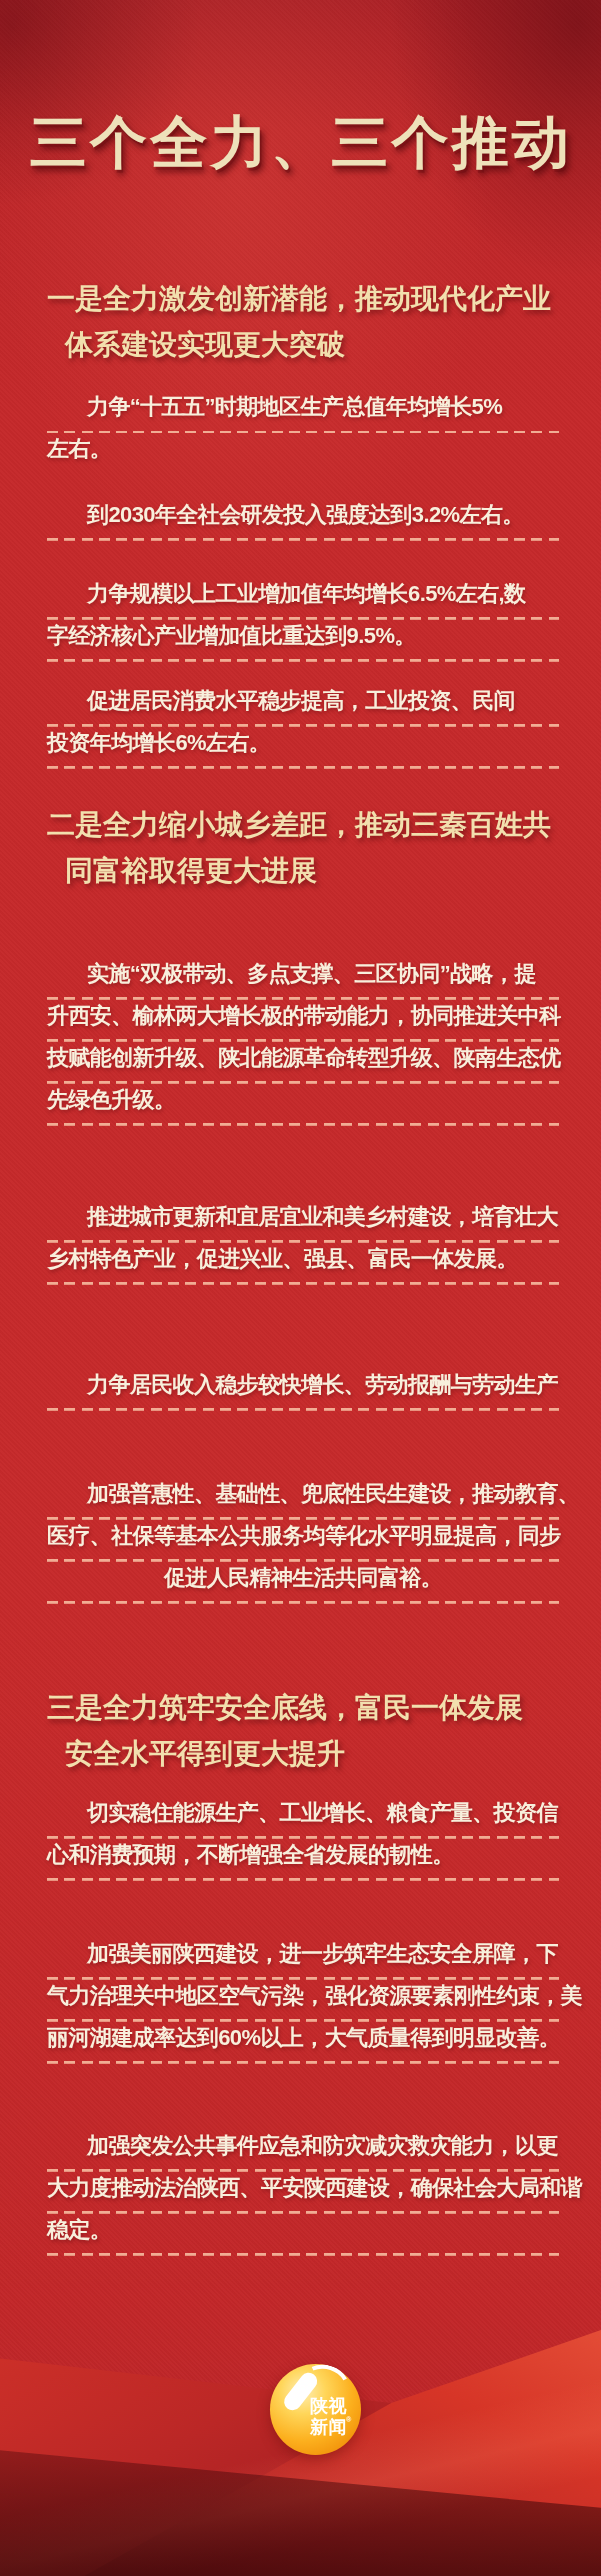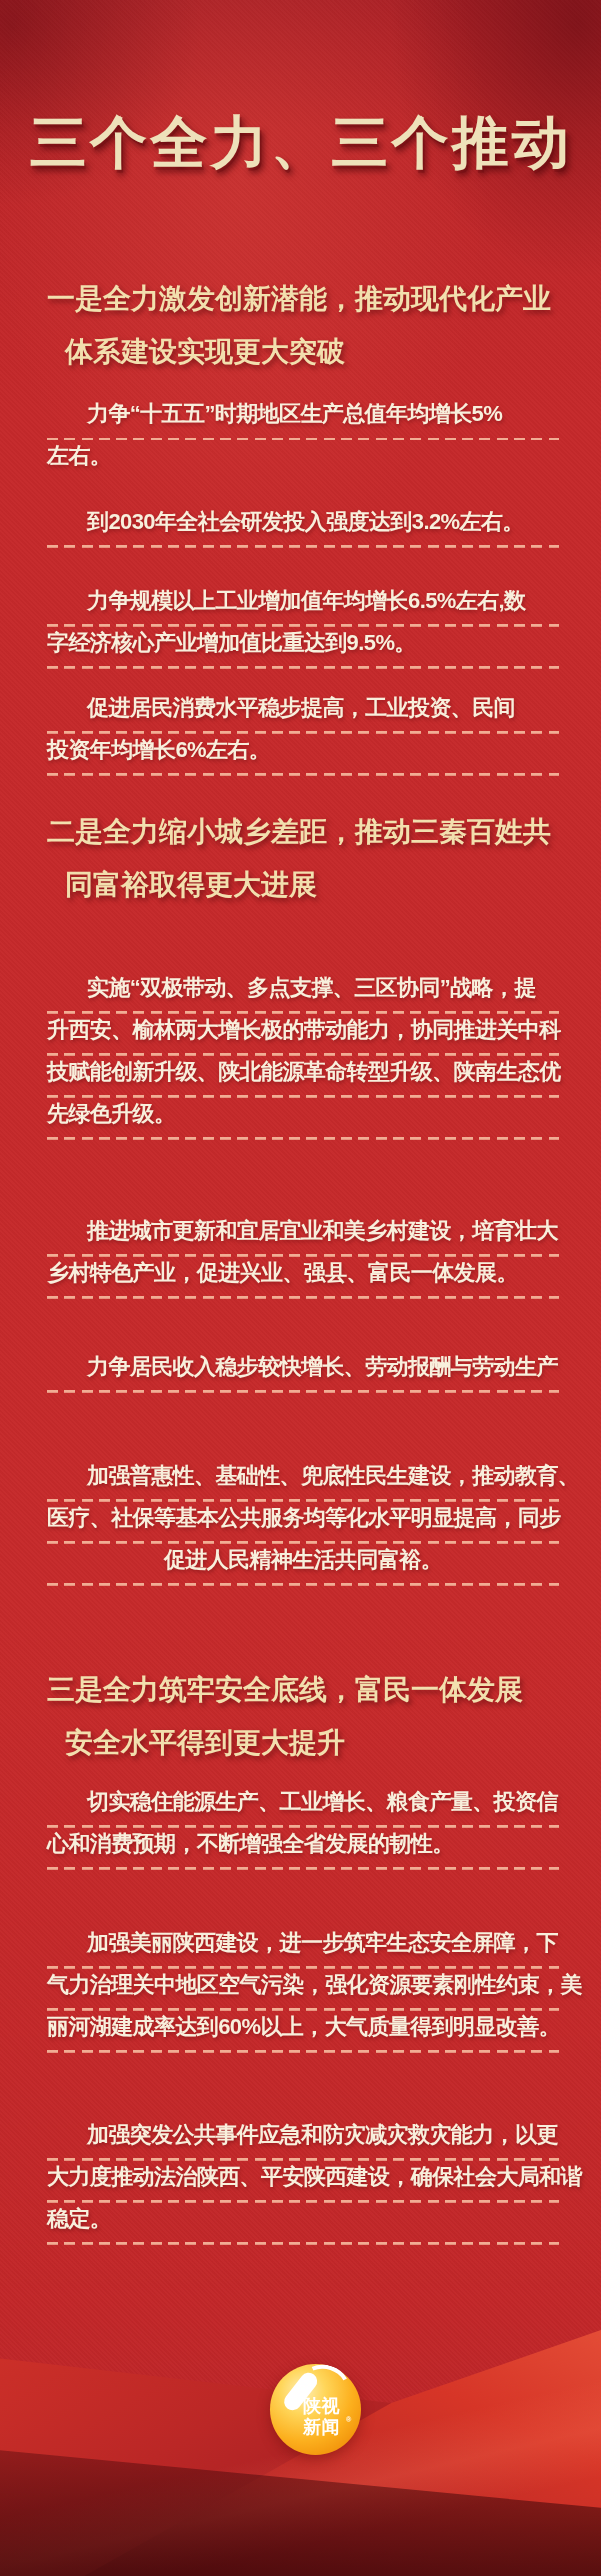--- a/index.html
+++ b/index.html
@@ -19,38 +19,38 @@
     text-shadow:3.3px 5px 6.7px rgba(86,8,12,.8), 1.7px 2.8px 0 rgba(130,16,20,.45);
     white-space:nowrap;
   }
   .content{position:relative;padding:0 43px 0 47px;}
   .sec{position:relative;}
   .sec.s0{margin-top:99px;}
   .sec.s1{margin-top:33px;}
   .sec.s2{margin-top:81px;}
   .heading{color:#f2dfae;text-shadow:2.2px 3.3px 5.6px rgba(86,8,12,.6);}
   .hline{font-size:28px;line-height:46px;white-space:nowrap;}
-  .hline:nth-child(2){padding-left:18px;margin-top:7px;}
+  .hline:nth-child(2){padding-left:18px;}
   .para{color:#f8efdc;text-shadow:1.1px 2.2px 3.9px rgba(86,8,12,.4);}
   .pline{
     font-size:22px;line-height:32px;letter-spacing:-0.6px;
     padding-bottom:10px;white-space:nowrap;
   }
   .pline:first-child{text-indent:40px;}
   .pline.dash{
     background-image:repeating-linear-gradient(90deg, rgba(245,184,157,.92) 0 11px, rgba(245,184,157,0) 11px 17.3px);
     background-size:100% 2.8px;background-position:left bottom;background-repeat:no-repeat;
   }
   .s0 .para.p0{margin-top:23.4px;}
   .s0 .para.p1{margin-top:23.4px;}
   .s0 .para.p2{margin-top:37px;}
   .s0 .para.p3{margin-top:23.4px;}
   .s1 .para.p0{margin-top:64px;}
   .s1 .para.p1{margin-top:75px;}
-  .s1 .para.p2{margin-top:52px;}
+  .s1 .para.p2{margin-top:84px;}
   .s1 .para.p3{margin-top:67px;text-align:center;}
   .s2 .para.p0{margin-top:20px;}
   .s2 .para.p1{margin-top:57px;}
   .s2 .para.p2{margin-top:66px;}
   
   .folds{position:absolute;left:0;bottom:0;width:602px;height:262px;}
   .fold-left{
     position:absolute;inset:0;
     clip-path:polygon(0 17%, 65% 34%, 30% 100%, 0 100%);
     background:linear-gradient(150deg,#cf3129 0%,#bb2726 38%,#a21e22 70%,#891519 100%);
@@ -78,21 +78,21 @@
   }
   .logo-swoosh{
     position:absolute;left:9px;top:19px;width:43px;height:16.7px;border-radius:9px;
     background:#fff;transform:rotate(-52deg);transform-origin:center;
   }
   .logo-tail{
     position:absolute;left:29px;top:1.1px;width:43px;height:37px;border-radius:50%;
     border:4.5px solid rgba(0,0,0,0);border-top-color:#fff;transform:rotate(18deg);
   }
   .logo-text{
-    position:absolute;left:33px;top:32px;width:56px;text-align:left;
+    position:absolute;left:40px;top:32px;width:56px;text-align:left;
     color:#ffffff;font-size:18px;line-height:20.6px;letter-spacing:0.6px;white-space:nowrap;
   }
   .logo-reg{
     position:absolute;left:76px;top:51px;font-size:7.2px;color:#ffffff;
   }
 </style>
 </head>
 <body>
 
 <div class="poster">

